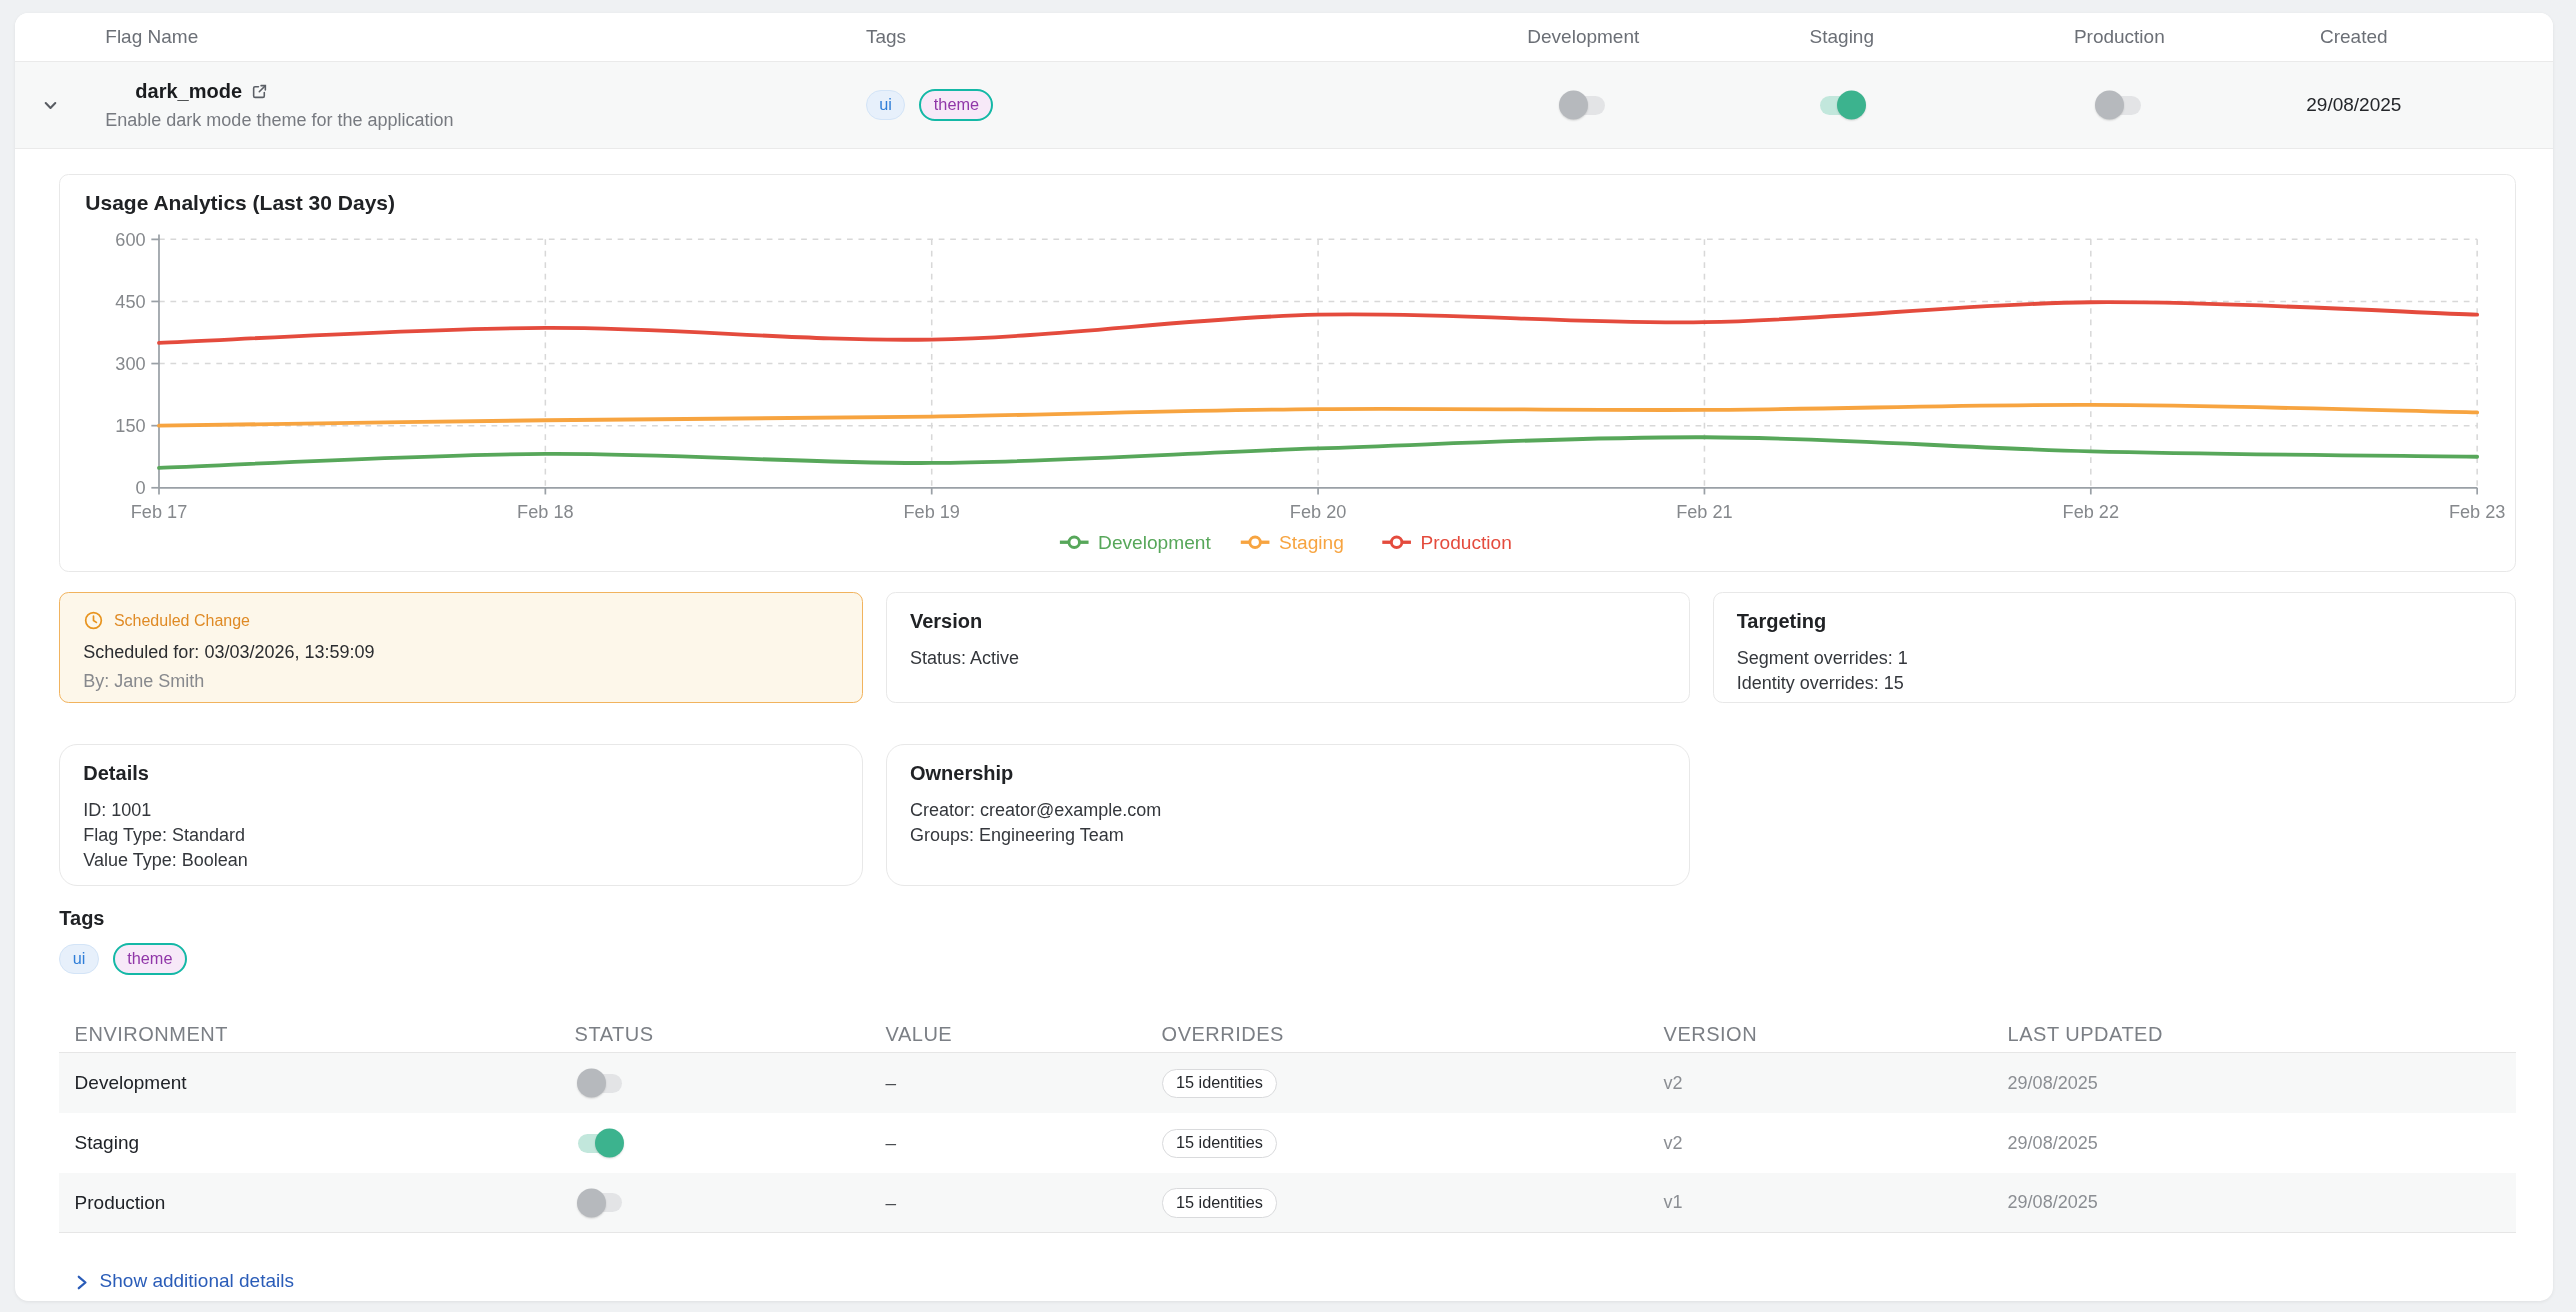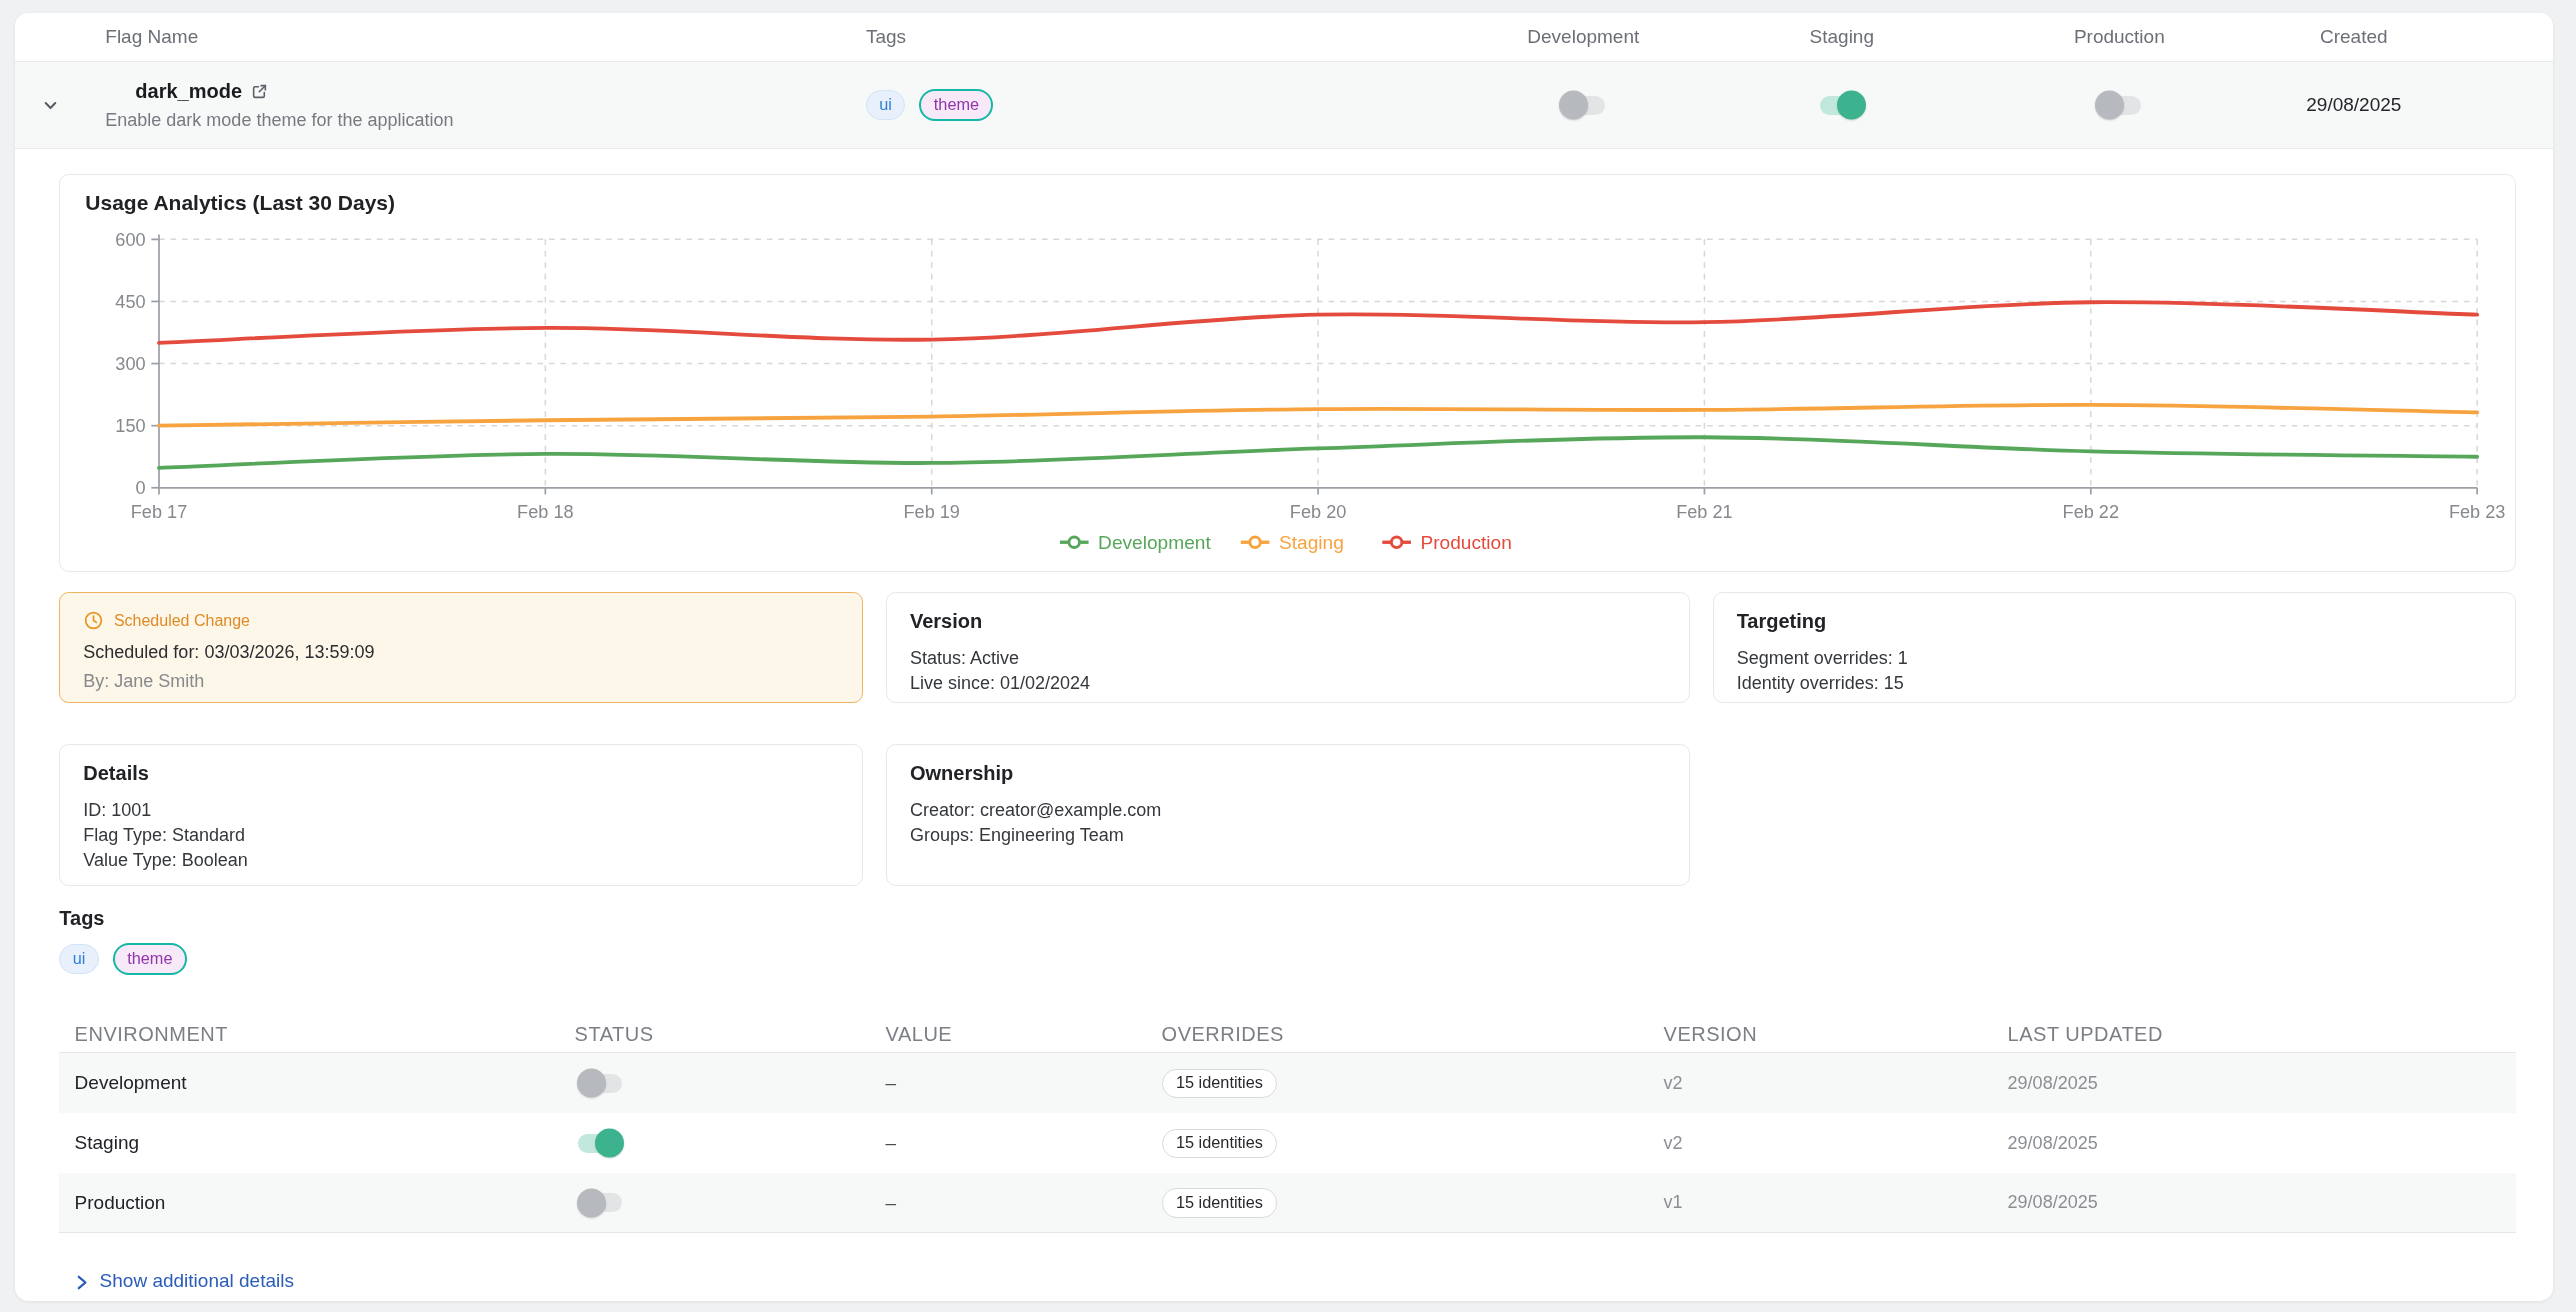--- a/index.html
+++ b/index.html
@@ -48,21 +48,21 @@
   
   .chart-card { position:absolute; left:44px; top:161px; width:2455px; height:396px; border:1px solid #e8e8e8; border-radius:9.6px; background:#fff; }
   .chart-title { position:absolute; left:25px; top:15.3px; font-size:21px; font-weight:bold; color:#202225;text-align:center; }
   .chart-svg { position:absolute; left:0; top:50px; }
   
   .cards-row { position:absolute; left:44px; width:2457px; display:grid; grid-template-columns:1fr 1fr 1fr; gap:23px; box-sizing:border-box; }
   .cards-row.row1 { top:579px; }
   .cards-row.row2 { top:731px; }
   .card { border:1px solid #e8e8e8; border-radius:9.6px; background:#fff; padding:17px 23px; box-sizing:border-box; }
   .row1 .card { height:111px; }
-  .row2 .card { height:142px; }
+  .row2 .card { height:142px;border-radius:18px; }
   .card-title { font-size:20px; font-weight:bold; color:#202225; margin-bottom:12.4px; }
   .card-line  { font-size:18px; color:#34373c; line-height:25px; }
   .card.scheduled { background:#fdf7ea; border:1.9px solid #f1b35e; }
   .sched-title-row { display:flex; align-items:center; gap:9.6px; color:#df8a25; font-size:16px; margin-bottom:10.5px; }
   .sched-line-main { font-size:18px; color:#2b2d30; margin-bottom:8.6px; }
   .sched-line-by   { font-size:18px; color:#87898d; }
   .empty-cell { }
   
   .tags-section { position:absolute; left:44px; top:894px; }
   .tags-title { font-size:20px; font-weight:bold; color:#202225; margin-bottom:12.4px; }
@@ -209,21 +209,20 @@
           </svg>
         </span>
         <span>Scheduled Change</span>
       </div>
       <div class="sched-line-main">Scheduled for: 03/03/2026, 13:59:09</div>
       <div class="sched-line-by">By: Jane Smith</div>
     </div>
     <div class="card">
       <div class="card-title">Version</div>
       <div class="card-line">Status: Active</div>
-      <div class="card-line">Live since: 01/02/2024</div>
     </div>
     <div class="card">
       <div class="card-title">Targeting</div>
       <div class="card-line">Segment overrides: 1</div>
       <div class="card-line">Identity overrides: 15</div>
     </div>
   </div>
 
   <div class="cards-row row2">
     <div class="card">

